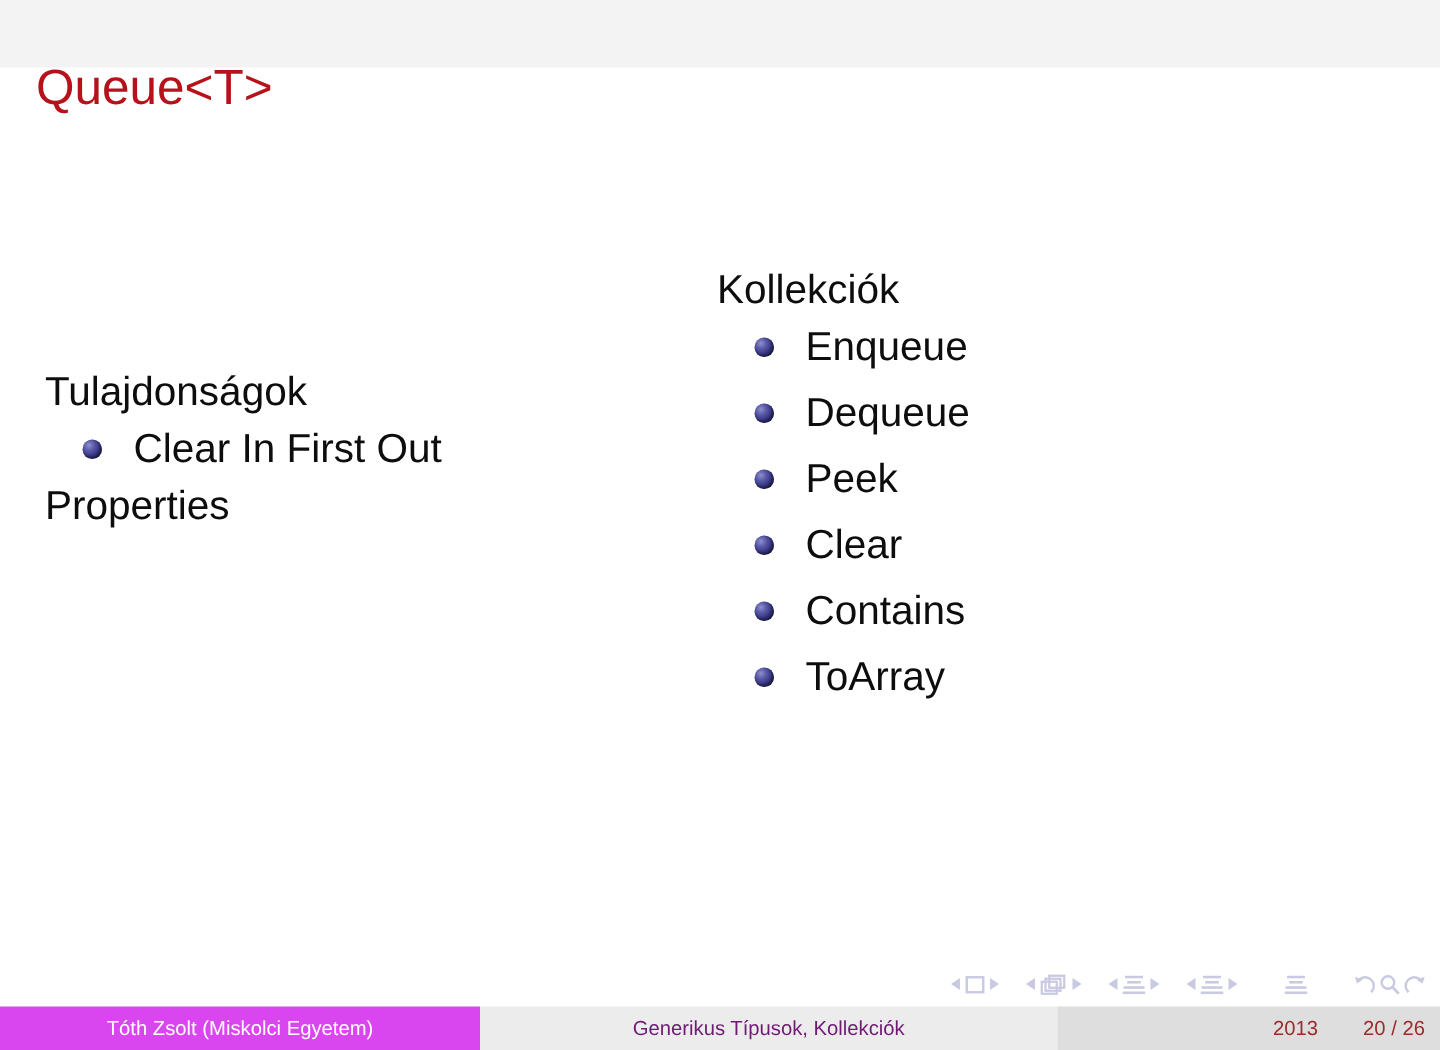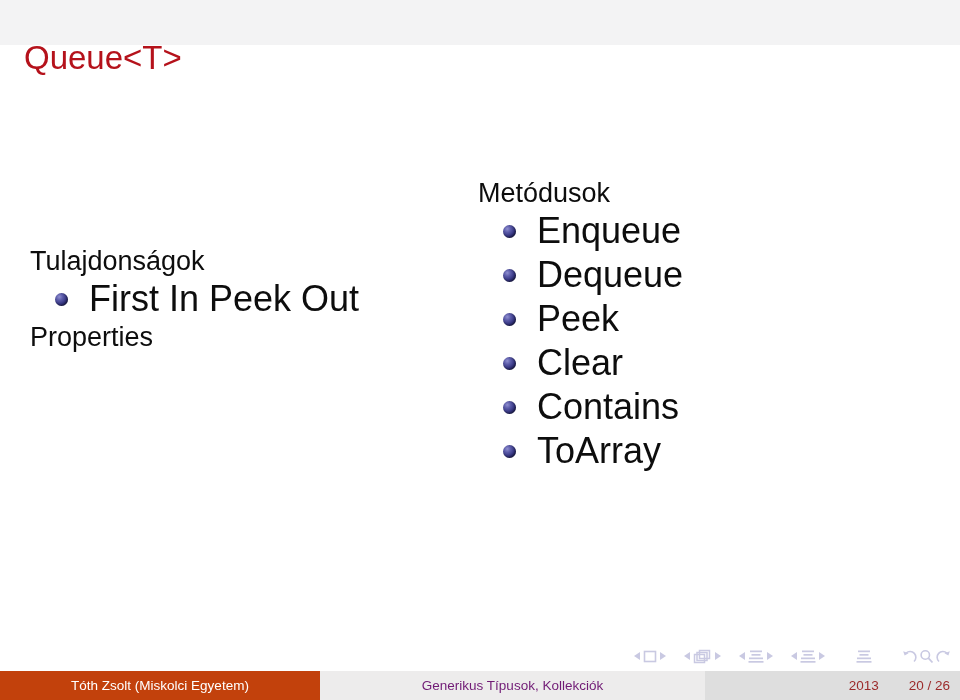--- a/index.html
+++ b/index.html
@@ -64,21 +64,21 @@
     color: #0d0d0d;
     white-space: nowrap;
   }
   ul.items {
     list-style: none;
     margin: 0;
     padding: 0;
   }
   ul.items li {
     position: relative;
-    font-size: 36px;
+    font-size: 27px;
     line-height: 44px;
     color: #0d0d0d;
     white-space: nowrap;
     padding-left: 34px;
   }
   .bullet {
     position: absolute;
     left: 0;
     top: 16px;
     width: 13px;
@@ -136,21 +136,21 @@
     height: 29px;
     display: flex;
     align-items: center;
     justify-content: center;
     font-size: 13.5px;
     white-space: nowrap;
     overflow: hidden;
   }
   .foot-author {
     width: 320px;
-    background: #c2410c;
+    background: #d946ef;
     color: #ffffff;
   }
   .foot-title {
     width: 385px;
     background: #edecec;
     color: #701a75;
   }
   .foot-meta {
     width: 255px;
     background: #dedede;
@@ -173,35 +173,35 @@
 
   <div class="columns">
 
     <div class="col col-left">
 
       <div class="block" id="blk-properties-hu">
         <div class="block-head">Tulajdonságok</div>
         <ul class="items">
           <li>
             <span class="bullet"></span>
-            <span>First In Peek Out</span>
+            <span>Clear In First Out</span>
           </li>
         </ul>
       </div>
 
       <div class="block" id="blk-properties-en">
         <div class="block-head">Properties</div>
       </div>
 
     </div>
 
     <div class="col col-right">
 
       <div class="block" id="blk-methods">
-        <div class="block-head">Metódusok</div>
+        <div class="block-head">Kollekciók</div>
         <ul class="items">
           <li>
             <span class="bullet"></span>
             <span>Enqueue</span>
           </li>
           <li>
             <span class="bullet"></span>
             <span>Dequeue</span>
           </li>
           <li>

